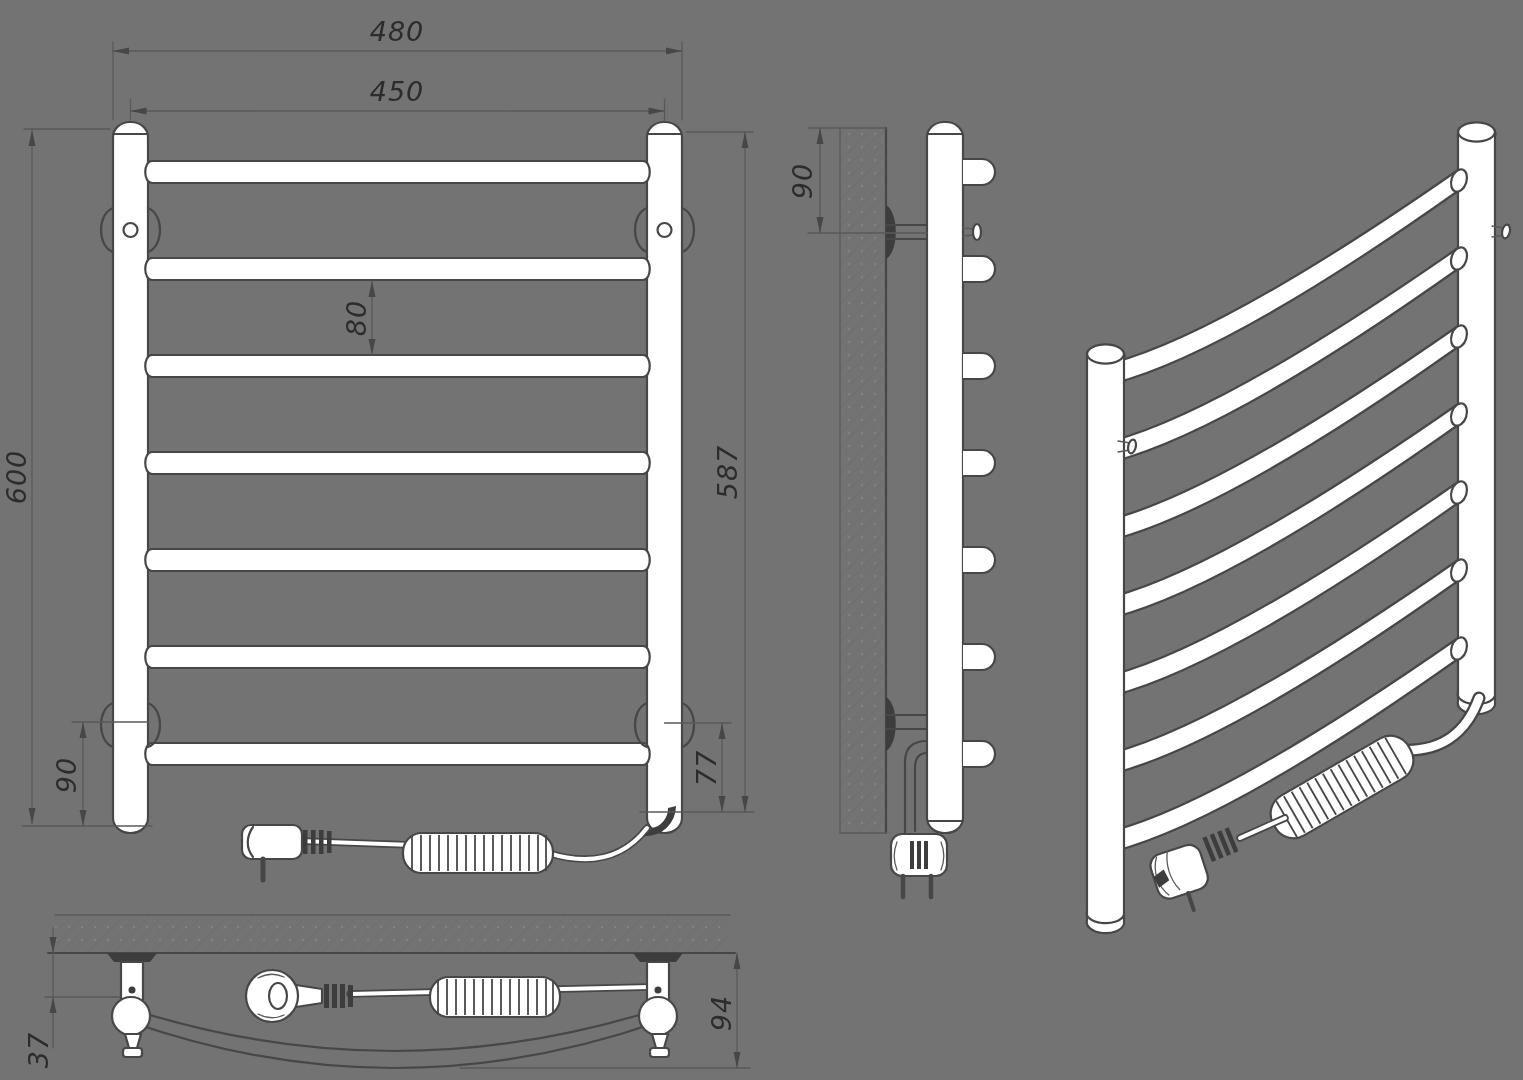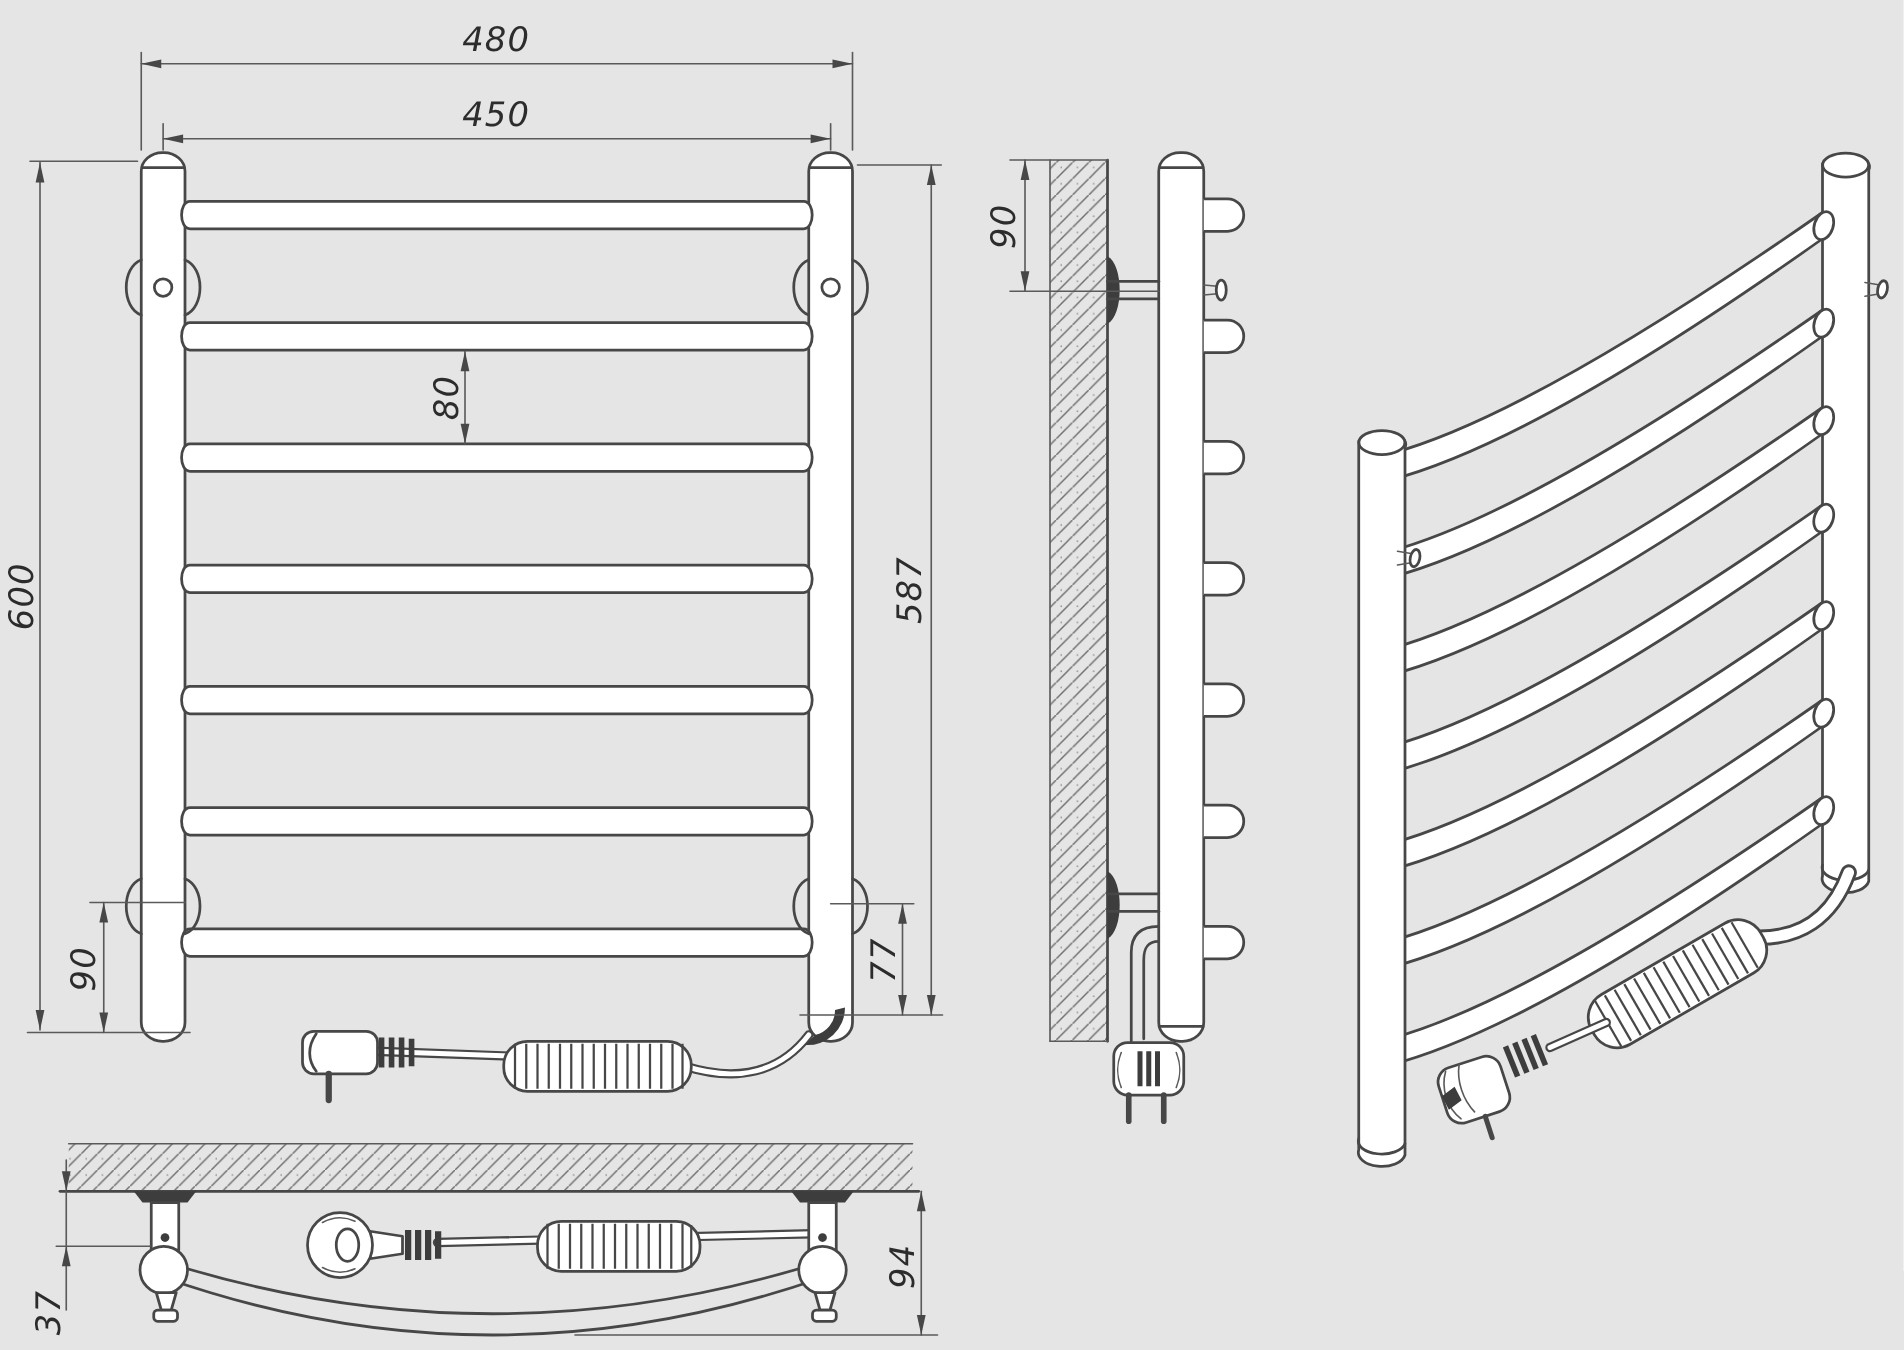--- a/index.html
+++ b/index.html
@@ -1,16 +1,16 @@
 <!DOCTYPE html>
 <html><head>
 <meta charset="utf-8">
 <style>
   html,body{margin:0;padding:0;background:#fff;}
-  .sheet{position:relative;width:1523px;height:1080px;background:#e5e5e5;overflow:hidden;}
+  .sheet{position:relative;width:1523px;height:1080px;background:#737373;overflow:hidden;}
   svg{display:block;}
   .ln{stroke:#474747;stroke-width:2.2;fill:none;stroke-linecap:round;stroke-linejoin:round;}
   .fw{stroke:#474747;stroke-width:2.2;fill:#ffffff;stroke-linejoin:round;}
   .thin{stroke:#5a5a5a;stroke-width:1.3;fill:none;stroke-linecap:round;}
   .arr{fill:#474747;stroke:none;}
   .dk{fill:#3d3d3d;stroke:none;}
   .rib{stroke:#474747;stroke-width:1.8;fill:none;}
   .tubeO{stroke:#474747;stroke-width:7.5;fill:none;stroke-linecap:round;}
   .tubeI{stroke:#ffffff;stroke-width:4;fill:none;stroke-linecap:round;}
   .ptubeO{stroke:#474747;stroke-width:13;fill:none;stroke-linecap:round;}

